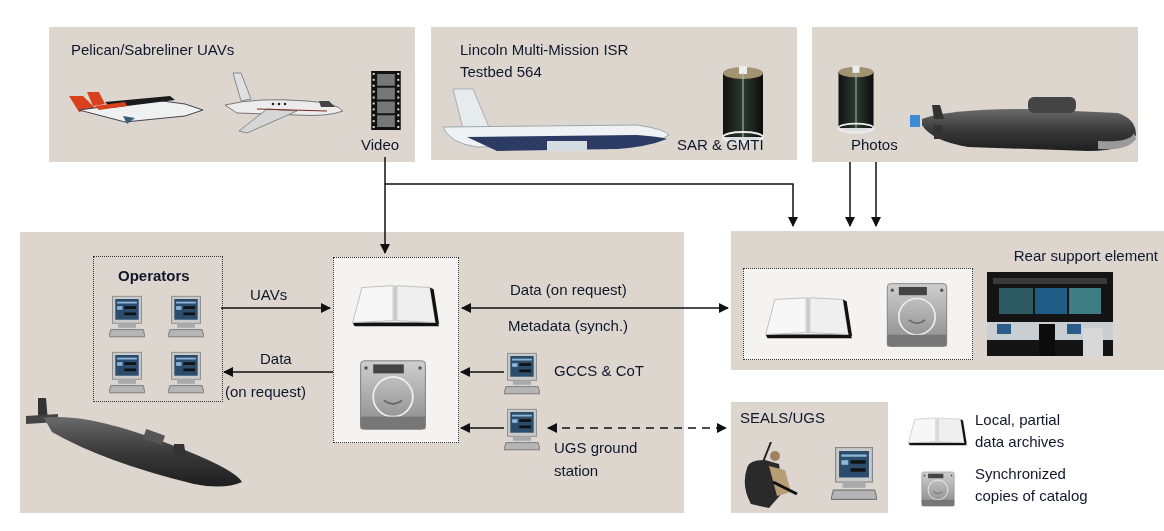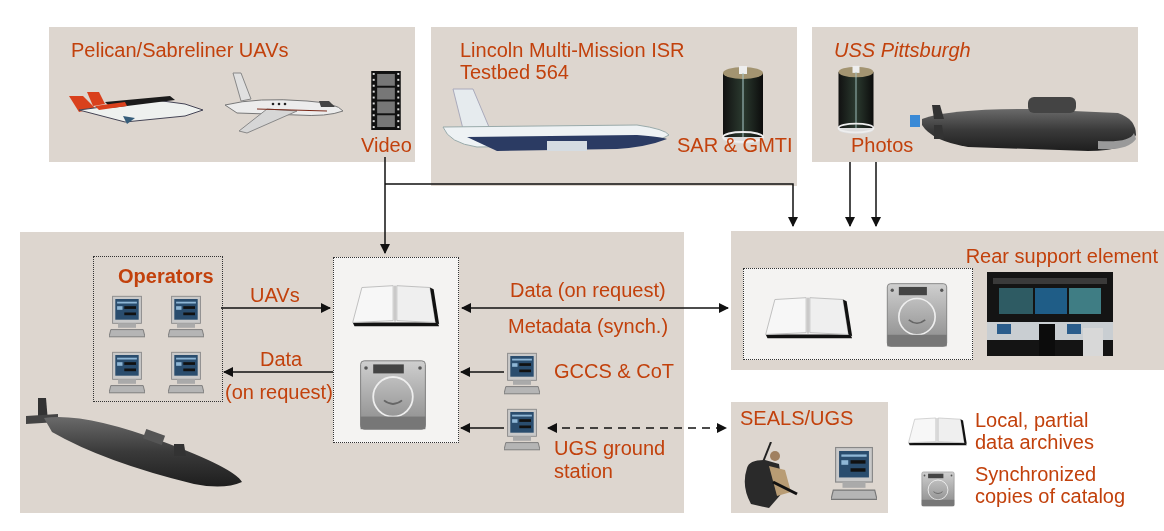--- a/index.html
+++ b/index.html
@@ -1,19 +1,19 @@
 <!DOCTYPE html>
 <html><head>
 <meta charset="utf-8">
 <style>
   html, body { margin:0; padding:0; background:#ffffff; }
   body { width:1164px; height:531px; position:relative; overflow:hidden;
          font-family:"Liberation Sans", sans-serif; color:#1a1a1a; }
   .panel { position:absolute; background:#ddd6cf; }
-  .lbl { position:absolute; font-size:20px; line-height:22px; white-space:nowrap; color:#c2410c; }
+  .lbl { position:absolute; font-size:15px; line-height:22px; white-space:nowrap; color:#0f172a; }
   .ital { font-style:italic; }
   .dotbox { position:absolute; border:1.5px dotted #333;font-weight:bold; }
   .dotbox.white { background:#f4f3f2; }
   svg.abs { position:absolute; left:0; top:0; }
   .ico { position:absolute; }
 </style>
 </head>
 <body>
 
 <svg width="0" height="0" style="position:absolute">
@@ -123,37 +123,36 @@
       <circle cx="62" cy="33" r="1.3" fill="#222"></circle>
       <circle cx="68" cy="33" r="1.3" fill="#222"></circle>
     <polygon points="102,30 112,30 118,36 104,36" fill="#444"></polygon>
   </svg>
   <svg class="ico" style="left:322px;top:44px;" width="30" height="59">
       <use href="#film"></use>
     </svg>
   <span class="lbl" style="left:312px;top:107px;">Video</span>
 </div>
 
-<div class="panel" style="left:431px;top:27px;width:366px;height:159px;">
+<div class="panel" style="left:431px;top:27px;width:366px;height:133px;">
   <span class="lbl" style="left:29px;top:12px;">Lincoln Multi-Mission ISR</span>
   <span class="lbl" style="left:29px;top:34px;">Testbed 564</span>
   <svg class="ico" style="left:6px;top:60px;" width="235" height="72" viewBox="0 0 235 72">
     <polygon points="16,2 36,2 52,40 26,42" fill="#e6ebee" stroke="#aab"></polygon>
     <path d="M6,40 L200,38 Q228,42 232,48 Q220,56 190,58 L40,60 Q12,56 6,40 Z" fill="#eef2f4" stroke="#9aa"></path>
     <path d="M30,50 L200,48 Q225,50 230,52 Q210,60 180,62 L60,64 Z" fill="#2b3b63"></path>
     <polygon points="110,54 150,54 150,64 110,64" fill="#d5dce2"></polygon>
   </svg>
   <svg class="ico" style="left:290px;top:38px;" width="44" height="80">
       <use href="#can"></use>
     </svg>
   <span class="lbl" style="left:246px;top:107px;">SAR &amp; GMTI</span>
 </div>
 
 <div class="panel" style="left:812px;top:27px;width:326px;height:135px;">
-  <span class="lbl ital" style="left:22px;top:12px;">USS Pittsburgh</span>
   <svg class="ico" style="left:22px;top:38px;" width="44" height="70">
       <use href="#can"></use>
     </svg>
   <span class="lbl" style="left:19px;top:107px;margin-left:20px;">Photos</span>
   <svg class="ico" style="left:96px;top:68px;" width="230" height="64" viewBox="0 0 230 64">
     <rect x="2" y="20" width="10" height="12" fill="#3a8ad6"></rect>
     <path d="M14,24 Q40,14 120,14 L210,18 Q228,24 228,40 Q220,56 180,56 L60,52 Q24,46 14,30 Z" fill="url(#gSub)"></path>
     <rect x="120" y="2" width="48" height="16" rx="6" fill="#444"></rect>
     <polygon points="24,10 32,10 36,24 26,24" fill="#333"></polygon>
     <polygon points="26,30 34,30 36,44 26,44" fill="#333"></polygon>

